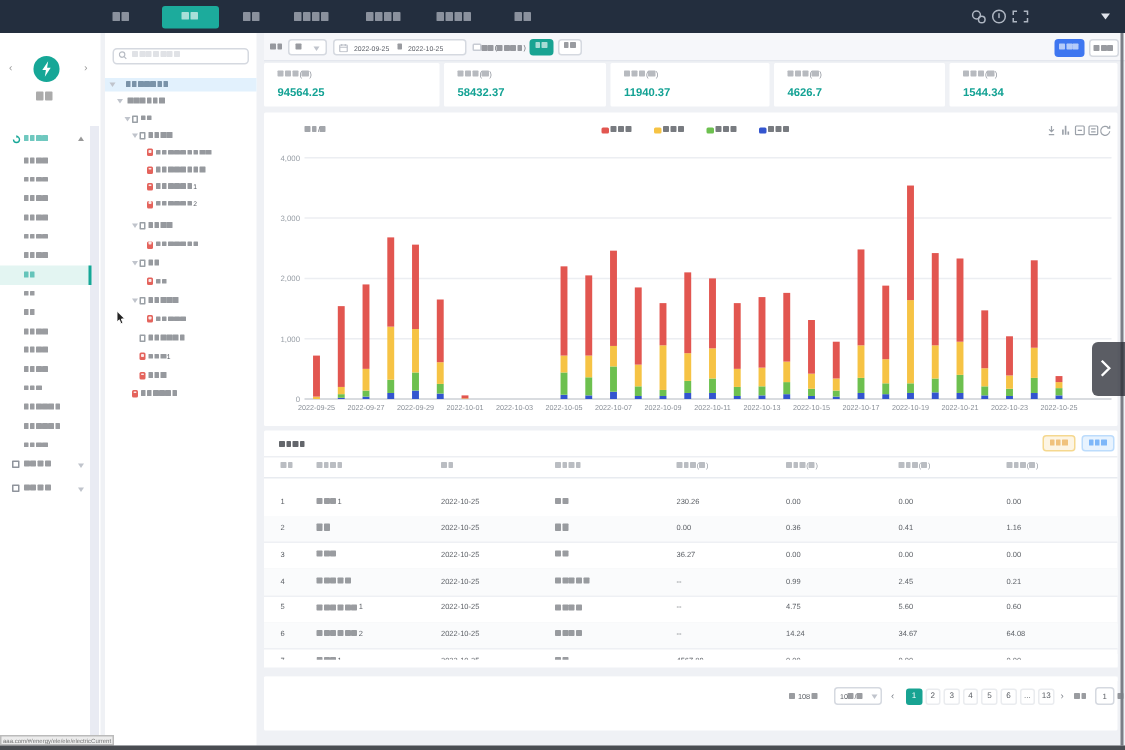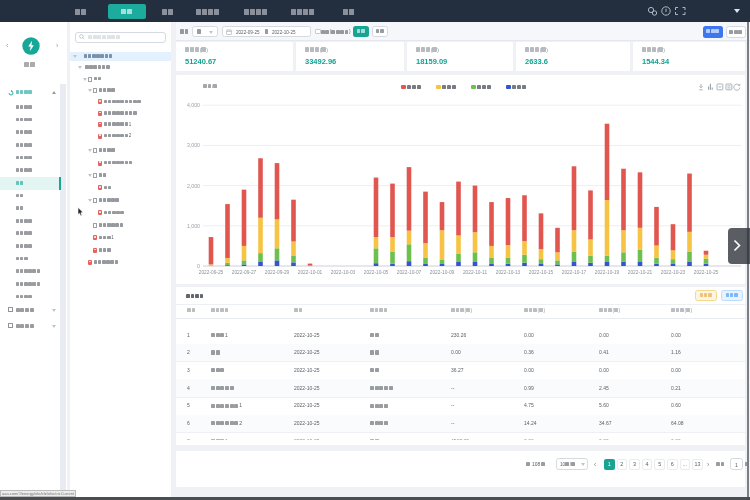--- a/index.html
+++ b/index.html
@@ -137,30 +137,30 @@
 <div class="abs" style="left:264.5px;top:29.3px;font-size:4.9px;color:#5a5e66"><i class="g"></i></div>
 <div class="abs" style="left:272px;top:29.5px;font-size:4.6px;color:#5a5e66">2022-10-25</div>
 <div class="abs" style="left:315px;top:28.5px;width:5.5px;height:5.5px;border:0.9px solid #c8ccd4;border-radius:1px;background:#fff"></div>
 <div class="abs" style="left:321px;top:29.3px;font-size:4.7px;color:#5a5e66;white-space:nowrap"><i class="g"></i><i class="g"></i>(<i class="g"></i><i class="g"></i><i class="g"></i><i class="g"></i>)</div>
 <div class="abs" style="left:353px;top:26px;width:16px;height:11px;background:#18a392;border-radius:2.5px;text-align:center;line-height:11px;font-size:4.8px;color:#fff"><i class="g"></i><i class="g"></i></div>
 <div class="abs" style="left:372px;top:26px;width:16px;height:11px;background:#fff;border:0.9px solid #d5d9e0;border-radius:2.5px;text-align:center;line-height:10px;font-size:4.8px;color:#5a5e66"><i class="g"></i><i class="g"></i></div>
 <div class="abs" style="left:703px;top:25.5px;width:20px;height:12px;background:#3e76f0;border-radius:2.5px;text-align:center;line-height:12px;font-size:4.7px;color:#fff"><i class="g"></i><i class="g"></i><i class="g"></i></div>
 <div class="abs" style="left:726px;top:25.5px;width:20px;height:12px;background:#fff;border:0.9px solid #d5d9e0;border-radius:2.5px;text-align:center;line-height:11px;font-size:4.7px;color:#5a5e66"><i class="g"></i><i class="g"></i><i class="g"></i></div>
 <div class="card" style="left:176px;top:42px;width:117px;height:29px"></div>
 <div class="abs" style="left:185px;top:46.5px;font-size:5.2px;color:#8a8f98"><i class="g"></i><i class="g"></i><i class="g"></i>(<i class="g"></i>)</div>
-<div class="abs" style="left:185px;top:57px;font-size:7.5px;font-weight:bold;color:#14a294">51240.67</div>
+<div class="abs" style="left:185px;top:57px;font-size:7.5px;font-weight:bold;color:#14a294">94564.25</div>
 <div class="card" style="left:296px;top:42px;width:108px;height:29px"></div>
 <div class="abs" style="left:305px;top:46.5px;font-size:5.2px;color:#8a8f98"><i class="g"></i><i class="g"></i><i class="g"></i>(<i class="g"></i>)</div>
-<div class="abs" style="left:305px;top:57px;font-size:7.5px;font-weight:bold;color:#14a294">33492.96</div>
+<div class="abs" style="left:305px;top:57px;font-size:7.5px;font-weight:bold;color:#14a294">58432.37</div>
 <div class="card" style="left:407px;top:42px;width:106px;height:29px"></div>
 <div class="abs" style="left:416px;top:46.5px;font-size:5.2px;color:#8a8f98"><i class="g"></i><i class="g"></i><i class="g"></i>(<i class="g"></i>)</div>
-<div class="abs" style="left:416px;top:57px;font-size:7.5px;font-weight:bold;color:#14a294">18159.09</div>
+<div class="abs" style="left:416px;top:57px;font-size:7.5px;font-weight:bold;color:#14a294">11940.37</div>
 <div class="card" style="left:516px;top:42px;width:114px;height:29px"></div>
 <div class="abs" style="left:525px;top:46.5px;font-size:5.2px;color:#8a8f98"><i class="g"></i><i class="g"></i><i class="g"></i>(<i class="g"></i>)</div>
-<div class="abs" style="left:525px;top:57px;font-size:7.5px;font-weight:bold;color:#14a294">2633.6</div>
+<div class="abs" style="left:525px;top:57px;font-size:7.5px;font-weight:bold;color:#14a294">4626.7</div>
 <div class="card" style="left:633px;top:42px;width:112px;height:29px"></div>
 <div class="abs" style="left:642px;top:46.5px;font-size:5.2px;color:#8a8f98"><i class="g"></i><i class="g"></i><i class="g"></i>(<i class="g"></i>)</div>
 <div class="abs" style="left:642px;top:57px;font-size:7.5px;font-weight:bold;color:#14a294">1544.34</div>
 <div class="card" style="left:176px;top:75px;width:569px;height:209px"></div>
 <svg class="abs" style="left:176px;top:75px" width="569" height="209" viewBox="0 0 569 209">
       <line x1="27" y1="150.8" x2="565" y2="150.8" stroke="#eceef2" stroke-width="1"></line>
       <line x1="27" y1="110.6" x2="565" y2="110.6" stroke="#eceef2" stroke-width="1"></line>
       <line x1="27" y1="70.4" x2="565" y2="70.4" stroke="#eceef2" stroke-width="1"></line>
       <line x1="27" y1="30.2" x2="565" y2="30.2" stroke="#eceef2" stroke-width="1"></line>
       <line x1="27" y1="191" x2="565" y2="191" stroke="#ccd0d6" stroke-width="1"></line>

